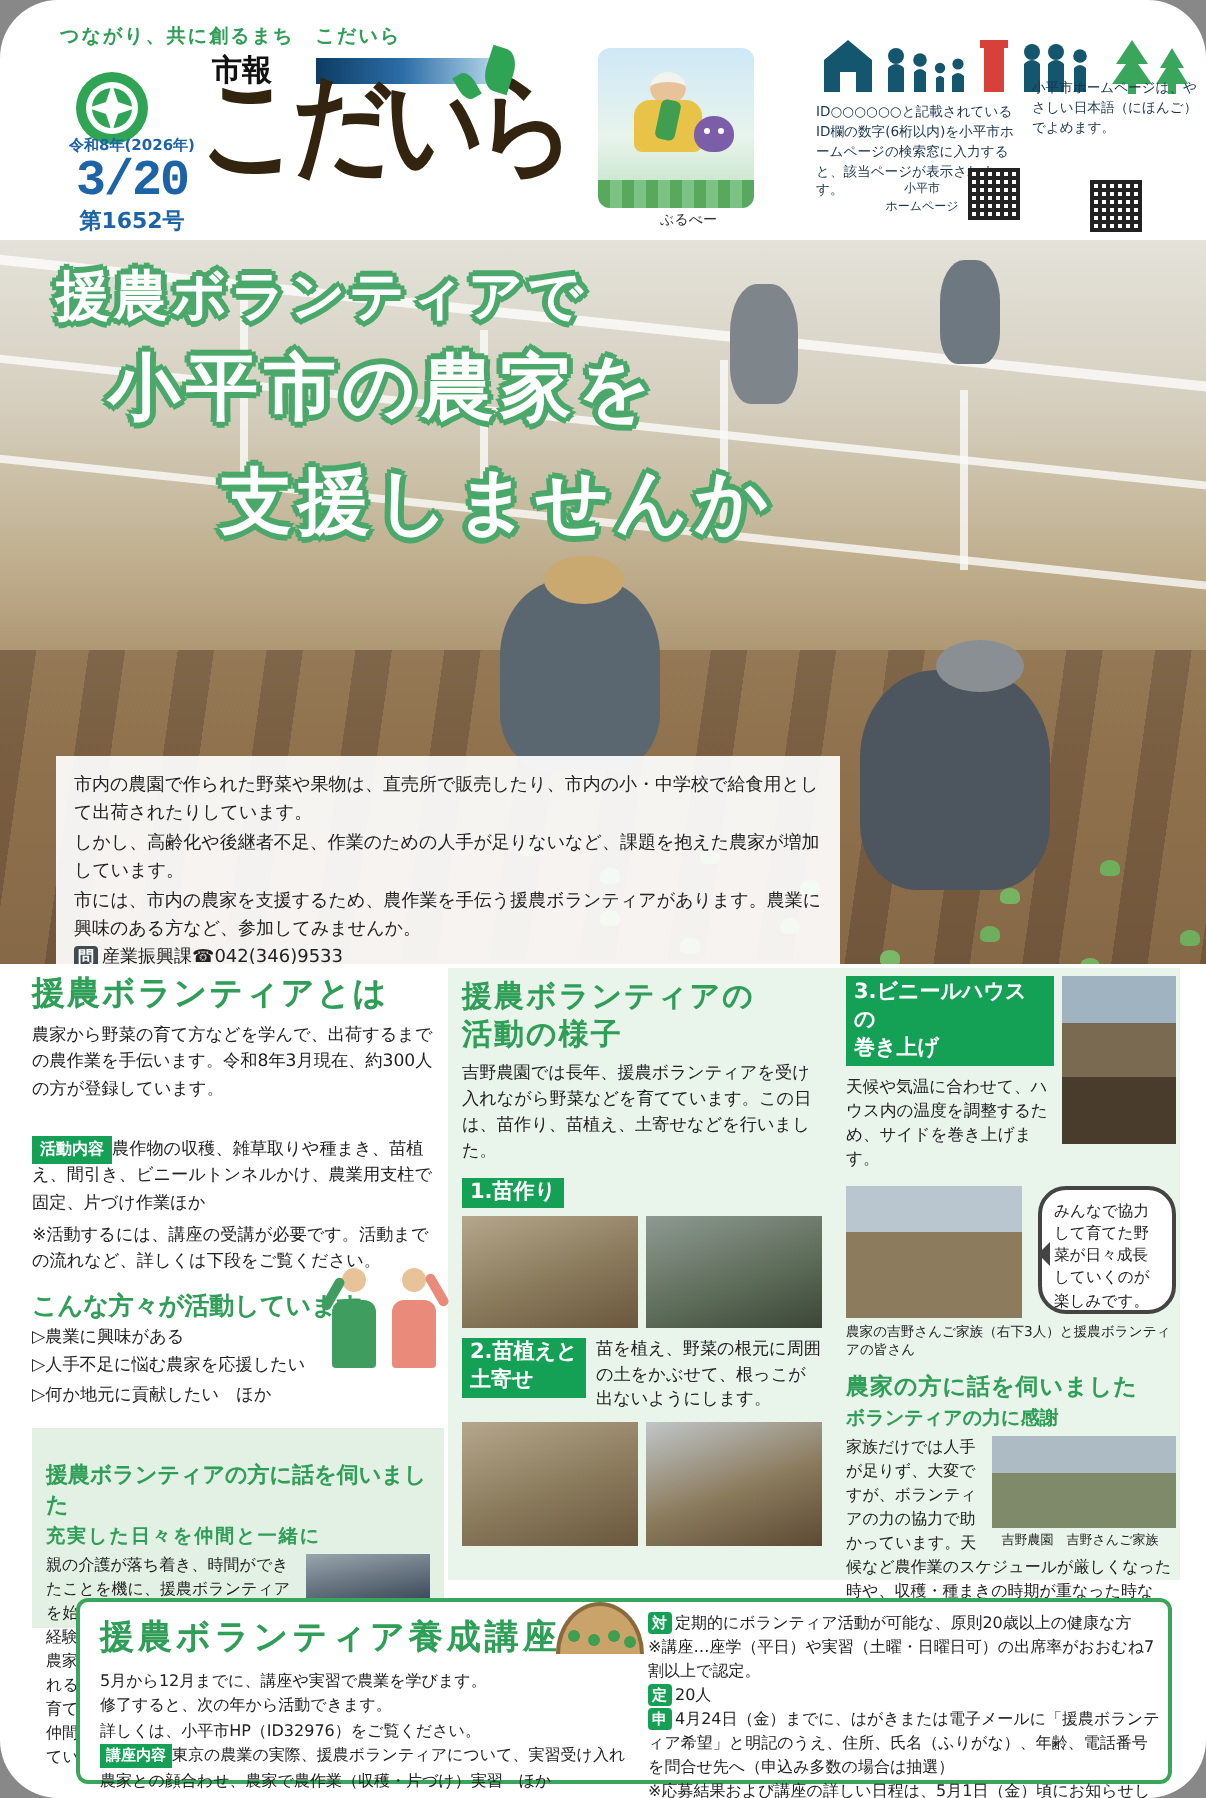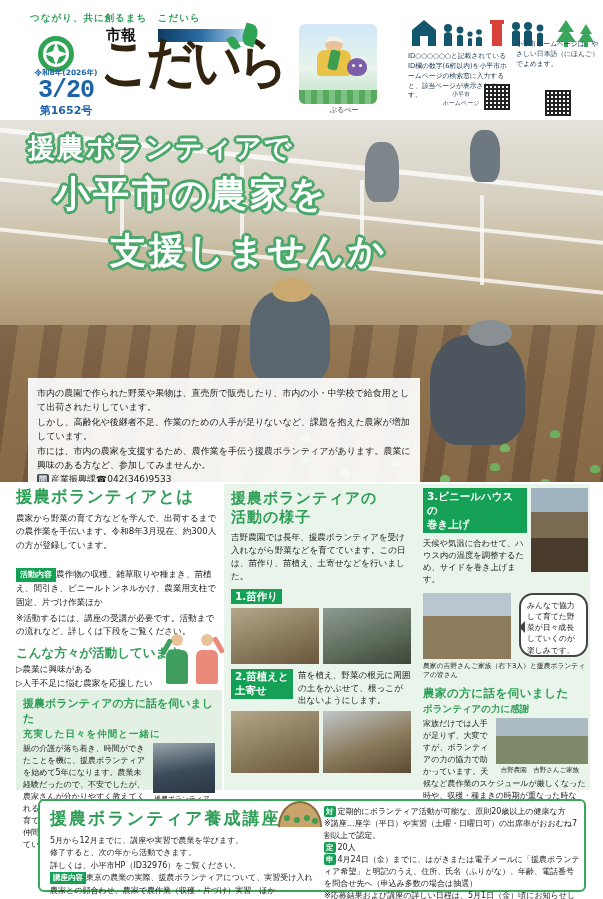--- a/index.html
+++ b/index.html
@@ -1,20 +1,20 @@
 <!DOCTYPE html>
 <html><head>
 <meta charset="utf-8">
 <style>
   * { margin:0; padding:0; box-sizing:border-box; }
   html,body { background:#888; }
   body { font-family:"DejaVu Sans","Liberation Sans",sans-serif; }
   #page {
     position:relative; width:603px; height:899px; background:#fff;
-    margin:0 auto; overflow:hidden; color:#222;
+    margin:0 auto; overflow:hidden; color:#222;border-radius:29px;
   }
   .jp { word-break:break-all; }
   
   #slogan { position:absolute; left:30px; top:12px; font-size:9.5px; font-weight:bold; color:#2f9e57; letter-spacing:1px; }
   #emblem { position:absolute; left:36px; top:34px; }
   #dateblock { position:absolute; left:26px; top:68px; color:#1c63a8; width:80px; text-align:center;}
   #era { font-size:7.5px; font-weight:bold; }
   #bigdate { font-size:25px; font-weight:900; line-height:1.0; letter-spacing:-1px;font-family:Liberation Mono, monospace;}
   #issue { font-size:11px; font-weight:900; }
   #shihou-row { position:absolute; left:106px; top:26px; display:flex; align-items:center;gap:20px; }
@@ -76,21 +76,21 @@
   #col1 { position:absolute; left:16px; top:486px; width:206px; }
   #col1 h2 { font-size:16.5px; letter-spacing:1px; }
   .body-s { font-size:8.6px; line-height:1.55; color:#222; }
   .body-xs { font-size:8px; line-height:1.5; color:#222; }
   #col1 h3 { font-size:12.5px; margin-top:6px; }
   #col1 ul { list-style:none; font-size:8.6px; line-height:1.7; width:150px; }
   #people-illus { position:absolute; right:0px; top:142px; width:58px; height:56px; }
   .pp { position:absolute; bottom:0; width:22px; height:34px; border-radius:6px 6px 2px 2px; }
   .pp-head { position:absolute; width:12px; height:12px; background:#e8c39a; border-radius:50%; }
   .pp-arm { position:absolute; width:5px; height:18px; border-radius:3px; }
-  #ivbox { position:absolute; left:16px; top:690px; width:206px; height:100px; background:#e3f1e4; padding:6px 7px; }
+  #ivbox { position:absolute; left:16px; top:714px; width:206px; height:100px; background:#e3f1e4; padding:16px 7px; }
   #ivbox h4 { font-size:11px; color:#2f9e57; font-weight:900; }
   #ivbox h5 { font-size:9.5px; color:#2f9e57; font-weight:900; margin:2px 0; letter-spacing:1px;}
   #iv-photo { float:right; width:62px; height:50px; margin:0 0 2px 4px; background:linear-gradient(170deg,#9aa6ad,#3c4a5a 55%,#2c3644); }
   #iv-cap { float:right; clear:right; width:66px; font-size:6.8px; text-align:center; line-height:1.3; white-space:pre-line;}
   
   #col2 { position:absolute; left:231px; top:489px; width:180px; }
   #col2 h2 { font-size:15px; line-height:1.25; letter-spacing:1px; }
   .steprow { display:flex; align-items:flex-start; margin-top:5px; }
   .stepbadge { font-size:10.5px; line-height:1.3; flex:0 0 auto; }
   .steptext { font-size:8.6px; line-height:1.45; margin-left:5px; }

